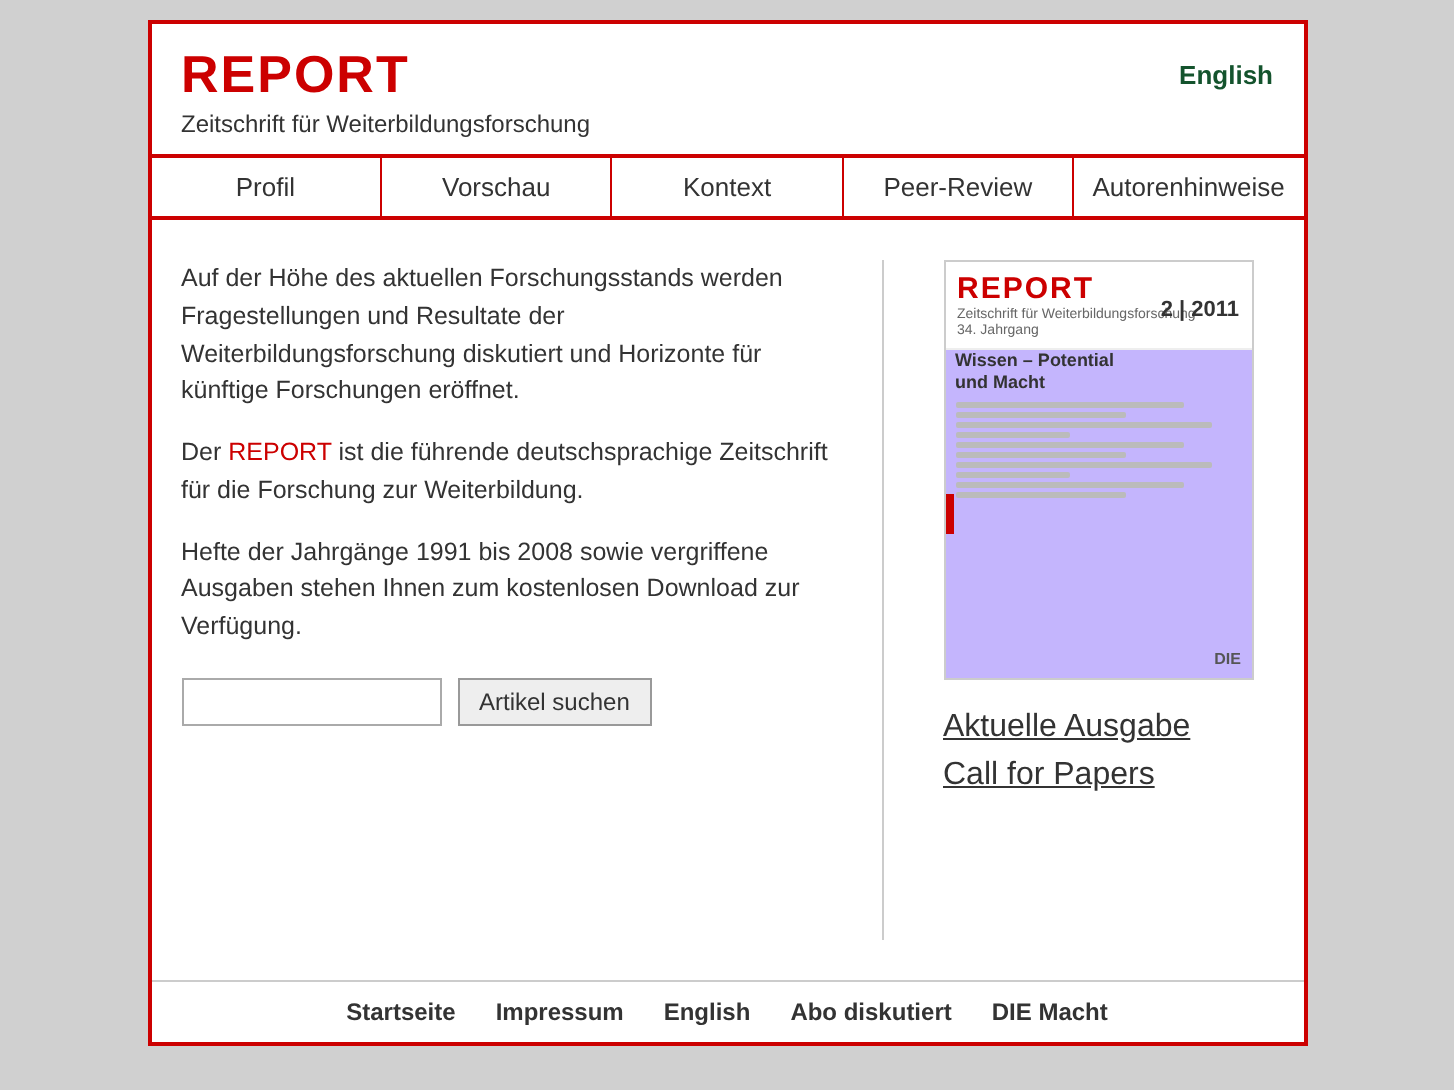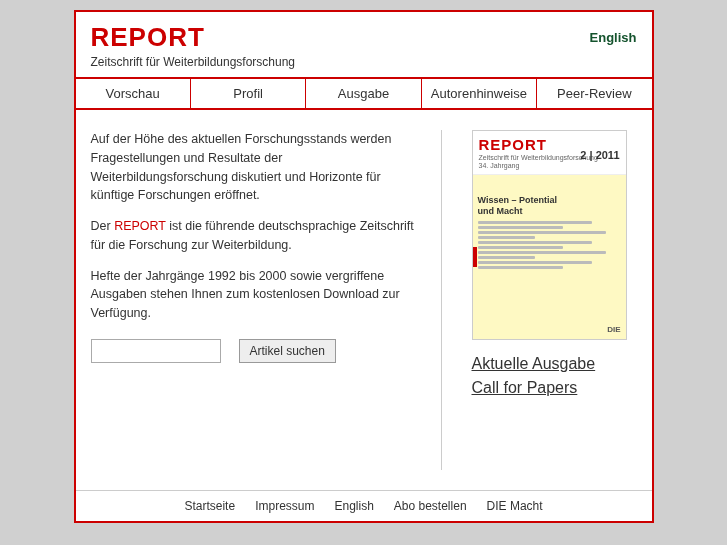--- a/index.html
+++ b/index.html
@@ -85,21 +85,21 @@
     #left-content p {
       margin-bottom: 12px;
     }
     .report-red {
       color: #cc0000;
       font-weight: normal;
     }
     #search-area {
       display: flex;
       align-items: center;
-      gap: 18px;
+      gap: 8px;
       margin-top: 16px;
     }
     #search-input {
       width: 130px;
       height: 24px;
       border: 1px solid #aaaaaa;
       padding: 2px 4px;
       font-size: 12px;
     }
     #search-button {
@@ -149,23 +149,23 @@
       right: 6px;
     }
     #cover-subtitle-small {
       font-size: 7px;
       color: #666666;
       line-height: 1.2;
       margin-top: 1px;
     }
     #cover-body {
       flex: 1;
-      background: #fef9c3;
+      background: #c4b5fd;
       position: relative;
-      padding: 20px 5px;
+      padding: 0 5px;
     }
     #cover-theme {
       font-size: 9px;
       font-weight: bold;
       color: #333333;
       line-height: 1.3;
       margin-bottom: 3px;
     }
     #cover-lines {
       display: flex;
@@ -223,20 +223,21 @@
       background: #cccccc;
       margin: 0;
     }
     
     #footer {
       border-top: 1px solid #cccccc;
       padding: 8px 15px;
       display: flex;
       justify-content: center;
       gap: 20px;
+      font-weight: bold;
     }
     .footer-link {
       font-size: 12px;
       color: #333333;
       text-decoration: none;
       cursor: pointer;
     }
   </style>
 </head>
 <body>
@@ -247,43 +248,43 @@
     <div id="header-left">
       <div id="header-title">REPORT</div>
       <div id="header-subtitle">Zeitschrift für Weiterbildungsforschung</div>
     </div>
     <div id="header-right">
       <a id="english-link">English</a>
     </div>
   </div>
 
   <div id="nav">
+    <div class="nav-item">Profil</div>
     <div class="nav-item">Vorschau</div>
-    <div class="nav-item">Profil</div>
-    <div class="nav-item">Ausgabe</div>
+    <div class="nav-item">Kontext</div>
+    <div class="nav-item">Peer-Review</div>
     <div class="nav-item">Autorenhinweise</div>
-    <div class="nav-item">Peer-Review</div>
   </div>
 
   <div id="main-content">
 
     <div id="left-content">
 
       <p>
         Auf der Höhe des aktuellen Forschungsstands werden Fragestellungen und Resultate der Weiterbildungsforschung diskutiert und Horizonte für künftige Forschungen eröffnet.
       </p>
 
       <p>
         Der <span class="report-red">REPORT</span> ist die führende deutschsprachige Zeitschrift für die Forschung zur Weiterbildung.
       </p>
 
 
 
       <p>
-        Hefte der Jahrgänge 1992 bis 2000 sowie vergriffene Ausgaben stehen Ihnen zum kostenlosen Download zur Verfügung.
+        Hefte der Jahrgänge 1991 bis 2008 sowie vergriffene Ausgaben stehen Ihnen zum kostenlosen Download zur Verfügung.
       </p>
 
       <div id="search-area">
         <input type="text" id="search-input" style="">
         <button id="search-button">Artikel suchen</button>
       </div>
 
     </div>
 
     <div id="divider"></div>
@@ -323,17 +324,17 @@
       </div>
 
     </div>
 
   </div>
 
   <div id="footer">
     <a class="footer-link">Startseite</a>
     <a class="footer-link">Impressum</a>
     <a class="footer-link">English</a>
-    <a class="footer-link">Abo bestellen</a>
+    <a class="footer-link">Abo diskutiert</a>
     <a class="footer-link">DIE Macht</a>
   </div>
 
 </div>
 
 </body></html>

